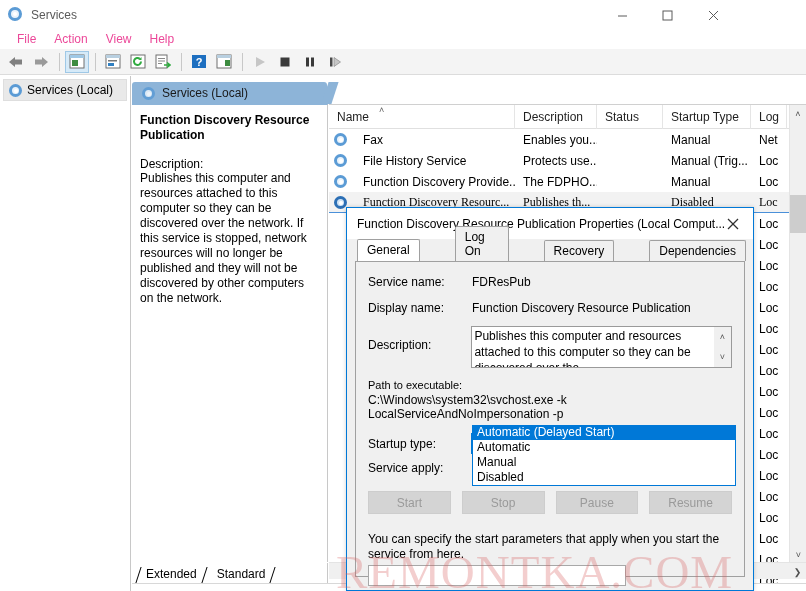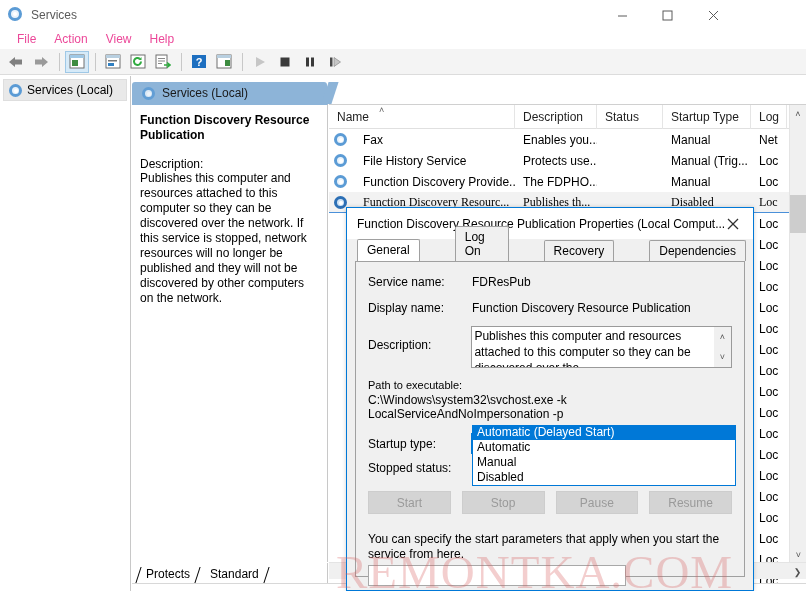--- a/index.html
+++ b/index.html
@@ -637,21 +637,21 @@
       </div>
     </div>
 
     <div class="lv-hscroll">
       <div class="harrow">❯</div>
     </div>
 
     <div class="bottom-tabs">
       <div class="btab">
         <span class="slash-l"></span>
-        <span>Protects</span>
+        <span>Extended</span>
         <span class="slash-r"></span>
       </div>
       <div class="btab">
         <span>Standard</span>
         <span class="slash-r"></span>
       </div>
     </div>
     <div class="bottom-strip"></div>
   </div>
 
@@ -711,21 +711,21 @@
         </div>
 
         <div class="combo-list" id="combo-list">
             <div class="combo-opt hl">Automatic (Delayed Start)</div>
             <div class="combo-opt">Automatic</div>
             <div class="combo-opt">Manual</div>
             <div class="combo-opt">Disabled</div>
           </div>
 
         <div class="status-row">
-          <div class="flabel">Stopped status:</div>
+          <div class="flabel">Service apply:</div>
           <div class="fvalue">Stopped</div>
         </div>
 
         <div class="btnrow">
           <div class="btn">Start</div>
           <div class="btn">Stop</div>
           <div class="btn">Pause</div>
           <div class="btn">Resume</div>
         </div>
 

